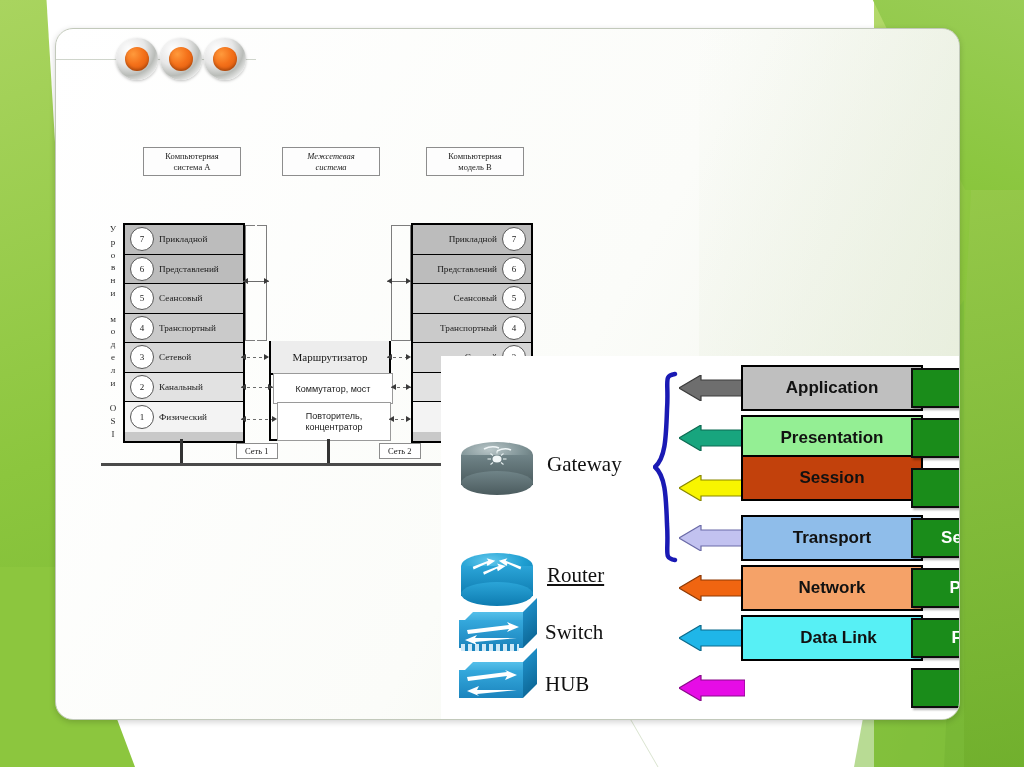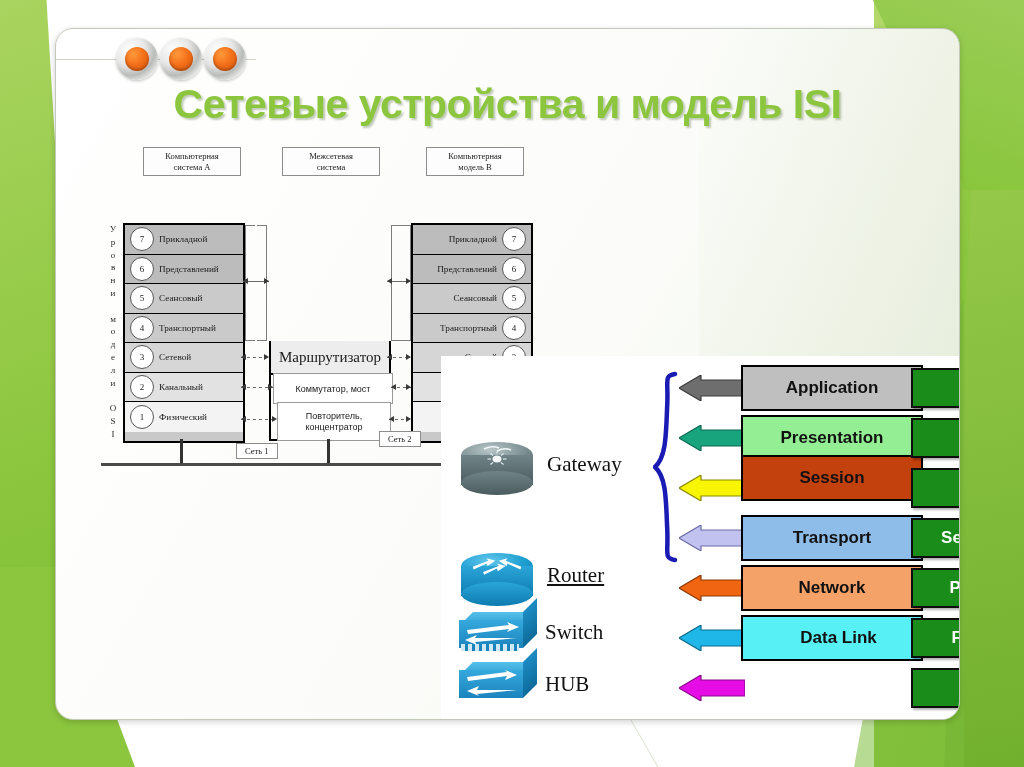--- a/index.html
+++ b/index.html
@@ -85,21 +85,21 @@
   
   #osi{position:absolute;left:-5px;top:118px;width:450px;height:320px;
        font-family:"Liberation Serif",serif;color:#1a1a1a;}
 
   .sys-hdr{
     position:absolute;border:1px solid #8d8d8d;background:#fdfdfd;
     font-size:8.5px;line-height:10.5px;text-align:center;padding:3px 2px;
     font-family:"Liberation Serif",serif;
   }
   #hdrA{left:92px;top:0;width:92px;}
-  #hdrM{left:231px;top:0;width:92px;}
+  #hdrM{left:231px;top:0;width:92px;font-style:italic;}
   #hdrB{left:375px;top:0;width:92px;}
 
   .vert-label{
     position:absolute;left:55px;top:76px;width:14px;
     font-size:9px;line-height:12.8px;text-align:center;color:#2a2a2a;
     font-family:"Liberation Serif",serif;
   }
 
   .stack{position:absolute;border:2px solid #000;background:#c9c9c9;}
   #stackA{left:72px;top:76px;width:118px;height:216px;}
@@ -125,21 +125,21 @@
   .lg-light{background:#d6d6d6;}
   .lg-pale{background:#e2e2e2;}
   .lg-white{background:#f3f3f3;}
 
   
   #gwbox{position:absolute;left:218px;top:76px;width:118px;height:118px;
     border:2px solid #000;background:#efefef;display:flex;align-items:center;
     justify-content:center;font-size:9.5px;}
   #rtbox{position:absolute;left:218px;top:194px;width:118px;height:32px;
     border:2px solid #000;border-top:none;background:#ededed;display:flex;
-    align-items:center;justify-content:center;font-size:15px;text-align:center;}
+    align-items:center;justify-content:center;font-size:11px;text-align:center;}
   #swbox{position:absolute;left:222px;top:226px;width:118px;height:29px;
     border:1px solid #9a9a9a;background:#fff;display:flex;align-items:center;
     justify-content:center;font-size:9px;font-family:"Liberation Sans",sans-serif;}
   #rpbox{position:absolute;left:226px;top:255px;width:112px;height:37px;
     border:1px solid #9a9a9a;background:#fff;display:flex;align-items:center;
     justify-content:center;text-align:center;font-size:9px;line-height:11px;
     font-family:"Liberation Sans",sans-serif;}
   #ctrFrame{position:absolute;left:218px;top:226px;width:118px;height:66px;
     border:2px solid #000;border-top:none;}
 
@@ -234,21 +234,20 @@
 </div>
 
 <div id="slide">
   <div class="slide-sheen"></div>
 
   <div class="dot-line"></div>
   <div class="dot" id="dot1"></div>
   <div class="dot" id="dot2"></div>
   <div class="dot" id="dot3"></div>
 
-  <div id="title">Сетевые устройства и модель ISI</div>
 
   <div id="osi">
 
     <div class="sys-hdr" id="hdrA">
       <div>Компьютерная</div>
       <div>система A</div>
     </div>
     <div class="sys-hdr" id="hdrM">
       <div>Межсетевая</div>
       <div>система</div>
@@ -346,21 +345,21 @@
     <div class="harrow dashed" style="left:190px;top:240px;width:32px;"></div>
     <div class="harrow dashed" style="left:340px;top:240px;width:20px;"></div>
     <div class="harrow dashed" style="left:190px;top:272px;width:36px;"></div>
     <div class="harrow dashed" style="left:338px;top:272px;width:22px;"></div>
 
     <div class="bus-v" style="left:129px;top:292px;height:26px;"></div>
     <div class="bus-v" style="left:276px;top:292px;height:26px;"></div>
     <div class="bus-v" style="left:418px;top:292px;height:26px;"></div>
     <div class="bus-h" style="left:50px;top:316px;width:410px;"></div>
     <div class="netlbl" style="left:185px;top:296px;">Сеть 1</div>
-    <div class="netlbl" style="left:328px;top:284px;">Сеть 2</div>
+    <div class="netlbl" style="left:328px;top:296px;">Сеть 2</div>
   </div>
 
   <div id="rpanel">
 
     <div class="dev" style="left:20px;top:86px;">
       <div class="cyl gw">
         <div class="top"></div>
         <div class="body"></div>
         <div class="bot"></div>
         <svg class="cylglyph" viewBox="0 0 72 52">

